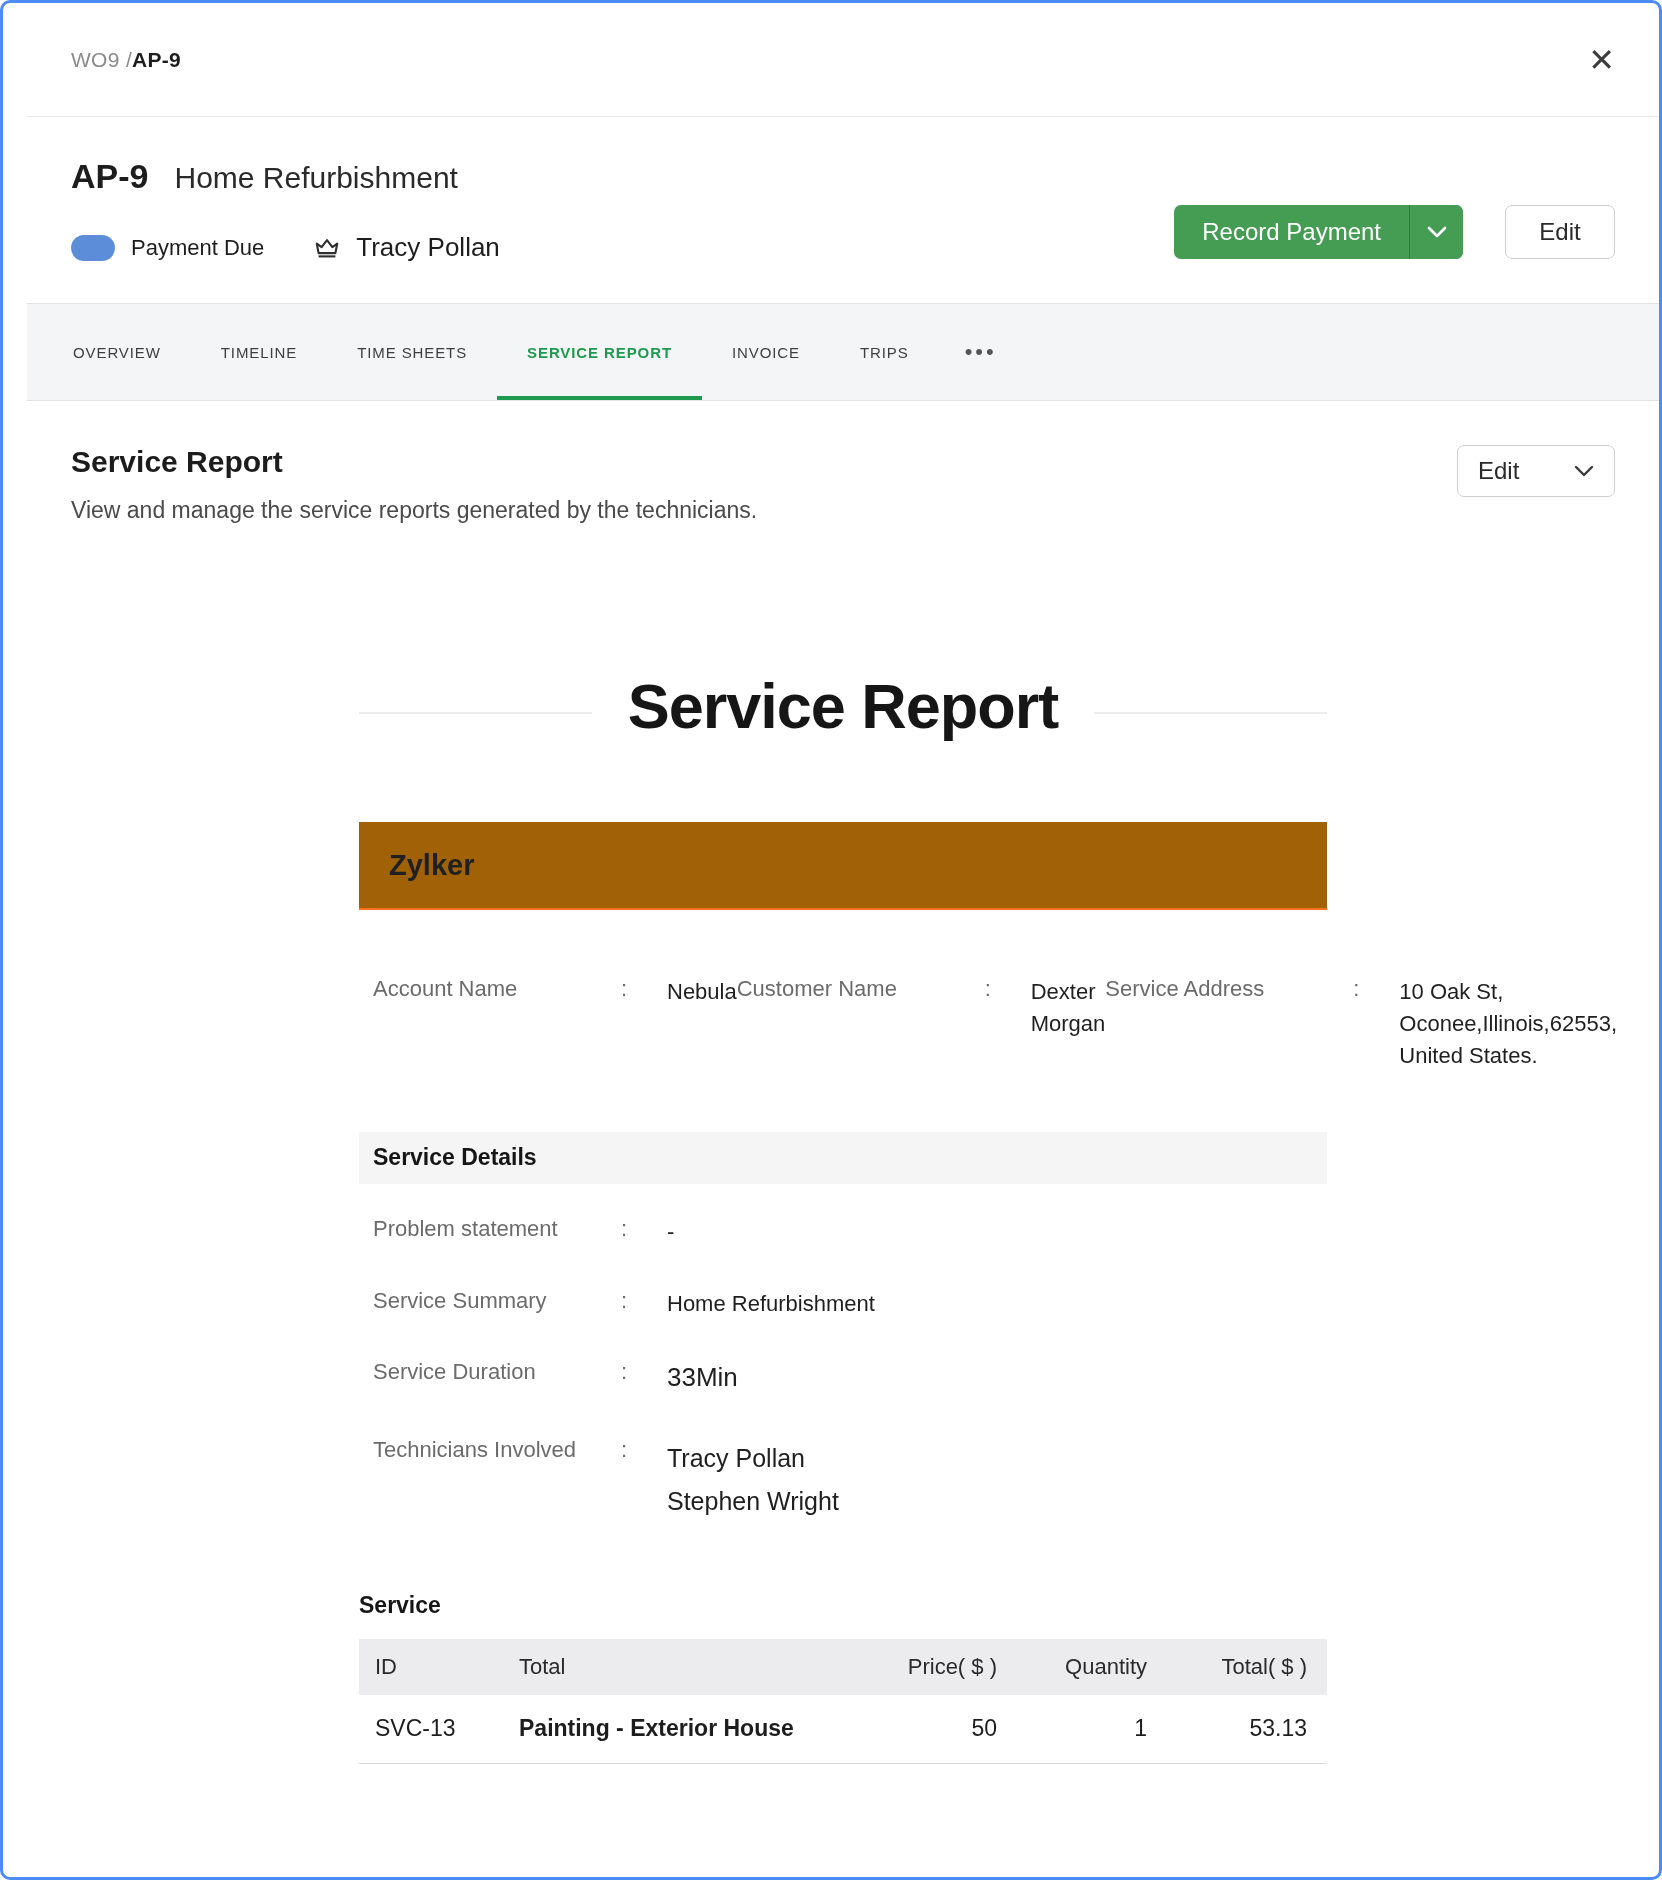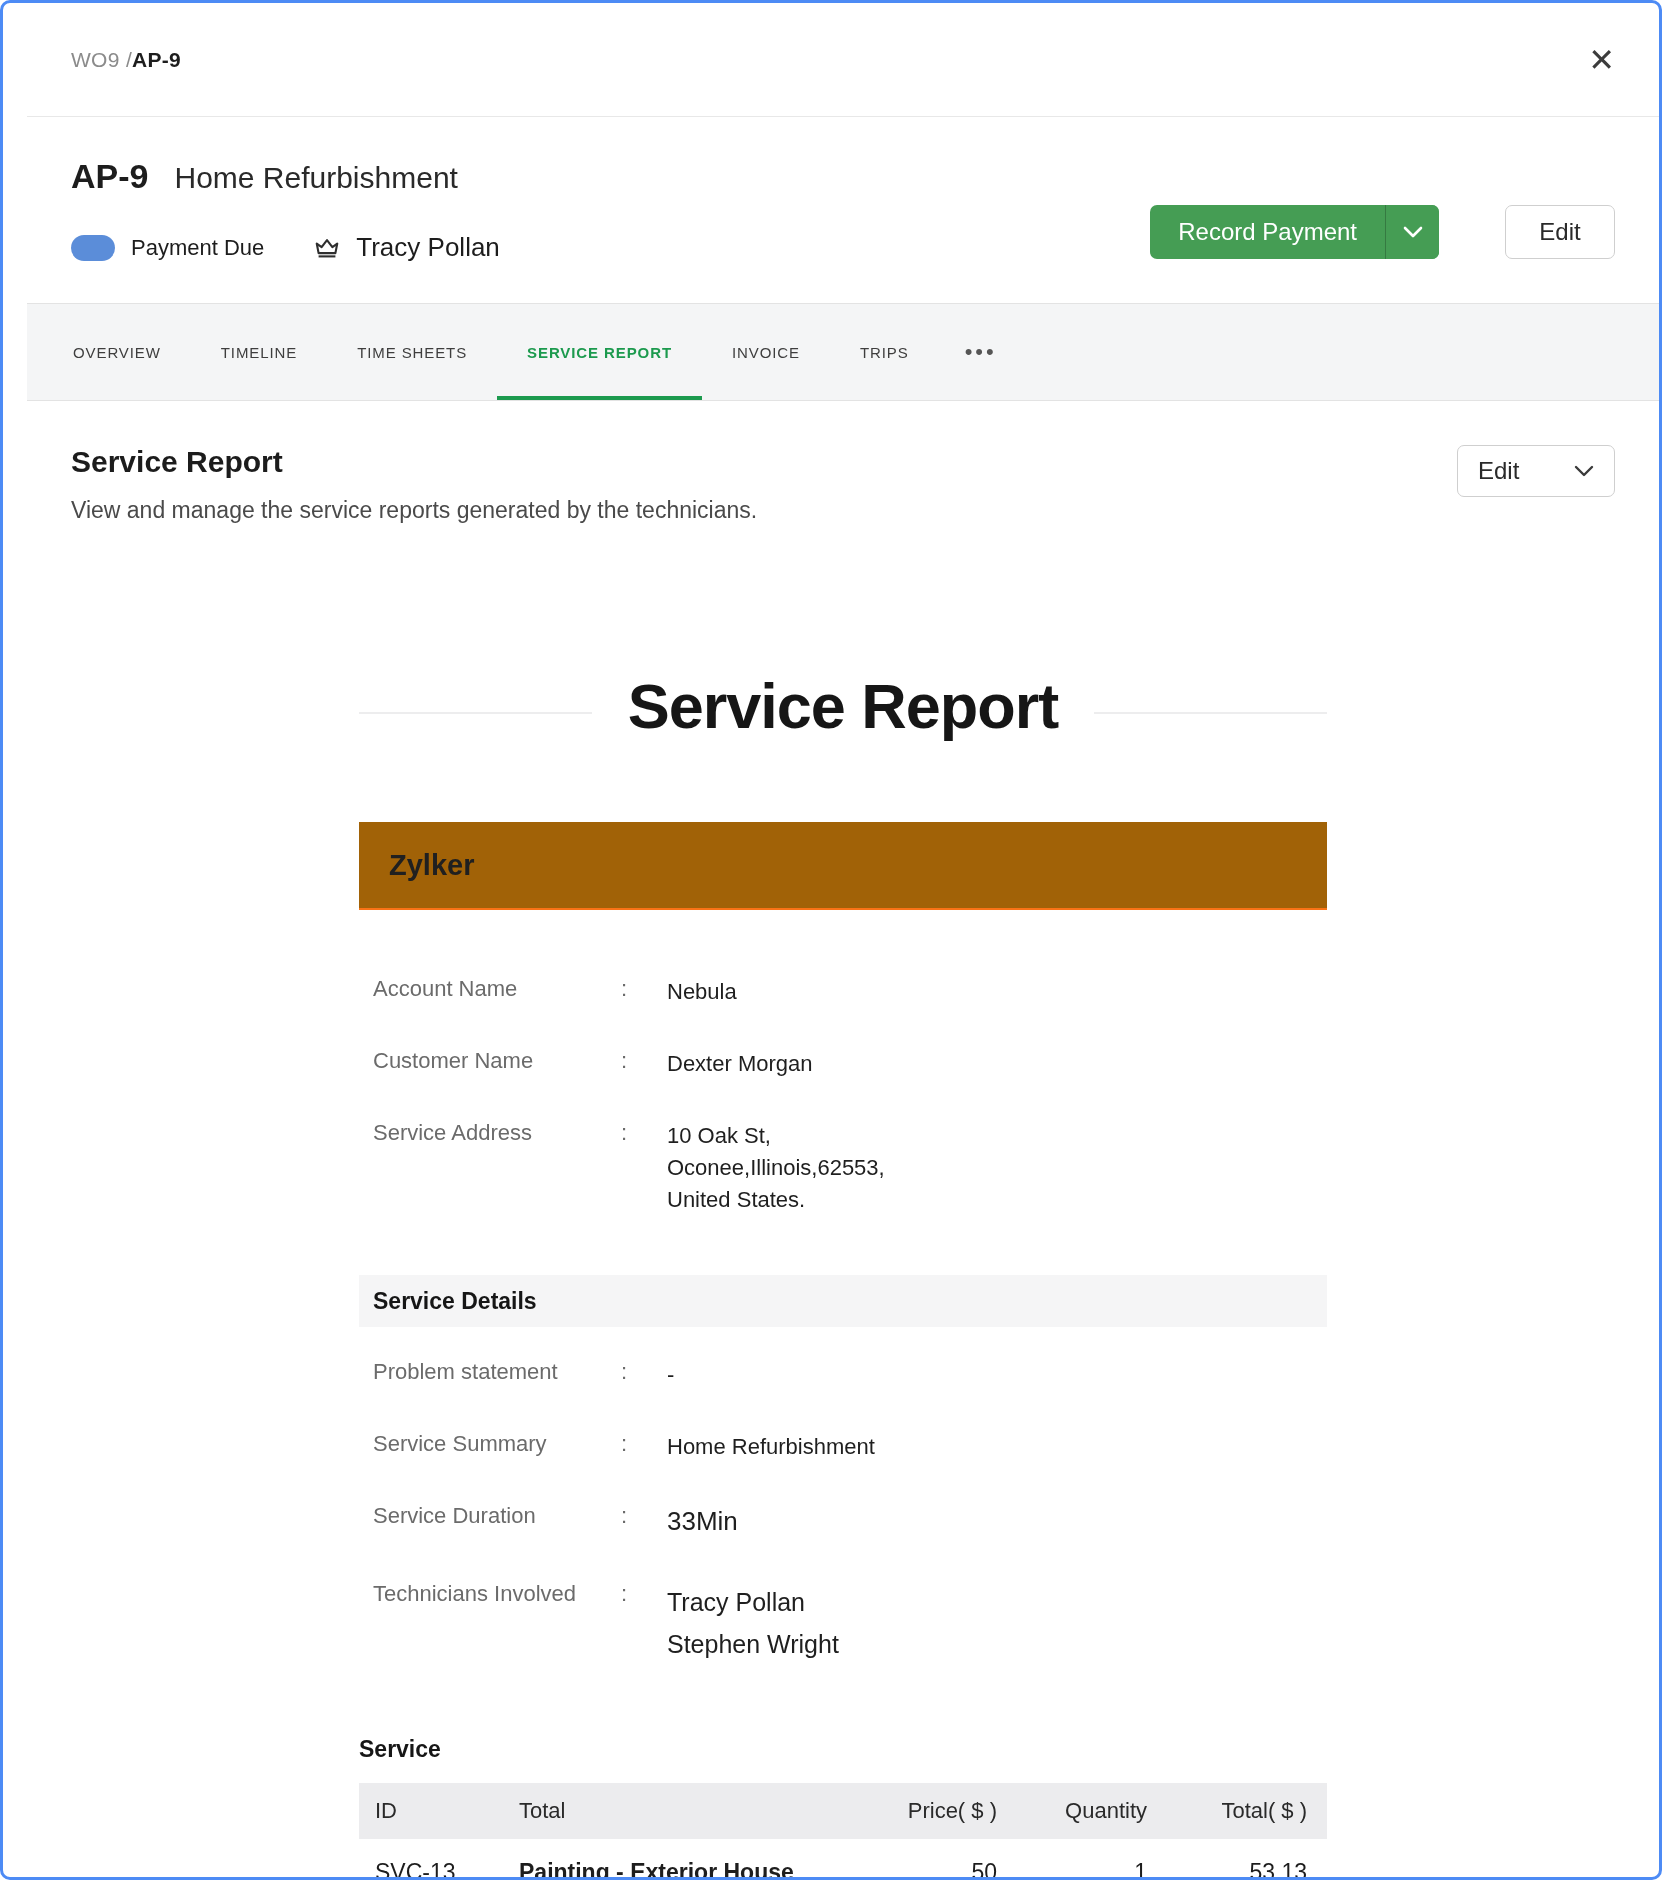--- a/index.html
+++ b/index.html
@@ -41,21 +41,21 @@
     padding: 40px 44px 40px;
   }
   .title-row { display: flex; align-items: baseline; gap: 26px; }
   .rec-id { font-size: 34px; font-weight: bold; color: #1d1d1d; }
   .rec-title { font-size: 30px; font-weight: normal; color: #2a2a2a; }
   .status-row { margin-top: 36px; display: flex; align-items: center; }
   .status-pill { width: 44px; height: 26px; border-radius: 14px; background: #5b8dd9; }
   .status-text { margin-left: 16px; font-size: 22px; color: #1d1d1d; }
   .crown-wrap { margin-left: 48px; display: flex; align-items: center; }
   .assignee { margin-left: 14px; font-size: 26px; color: #1d1d1d; }
-  .header-actions { display: flex; align-items: center; gap: 66px; padding-bottom: 4px; }
+  .header-actions { display: flex; align-items: center; gap: 42px; padding-bottom: 4px; }
   .btn-record-payment {
     display: flex; align-items: stretch; height: 54px;
     background: #459d54; color: #fff; border: none; border-radius: 7px;
     overflow: hidden; cursor: pointer; font-family: inherit; padding: 0;
   }
   .rp-label { display: flex; align-items: center; padding: 0 28px; font-size: 24px; }
   .rp-caret {
     width: 54px; display: flex; align-items: center; justify-content: center;
     border-left: 1px solid rgba(0,0,0,0.22); background: #459d54;
   }
@@ -110,21 +110,21 @@
   .doc-title {
     position: relative; display: inline-block; background: #fff;
     padding: 0 36px; font-size: 63px; font-weight: bold; color: #161616;
     letter-spacing: -1px;
   }
   .company-band {
     margin-top: 80px; background: #a16207; border-bottom: 2px solid #f97316;
     height: 88px; display: flex; align-items: center; padding: 0 30px;
     font-size: 29px; color: #202020; font-weight: bold;
   }
-  .fields { margin-top: 66px; display: flex; flex-direction: column; gap: 40px; padding: 0 14px; }
+  .fields { margin-top: 66px; display: flex; padding: 0 14px; }
   .field-row { display: grid; grid-template-columns: 248px 46px 1fr; align-items: start; font-size: 22px; }
   .f-label { color: #6b6b6b; }
   .f-colon { color: #6b6b6b; }
   .f-value { color: #1f1f1f; white-space: pre-line; line-height: 1.45; }
   .f-value.big { font-size: 26px; }
   .f-value.tall { font-size: 25px; line-height: 1.7; }
 
   .details-band {
     margin-top: 60px; background: #f5f5f6; height: 52px;
     display: flex; align-items: center; padding: 0 14px;

